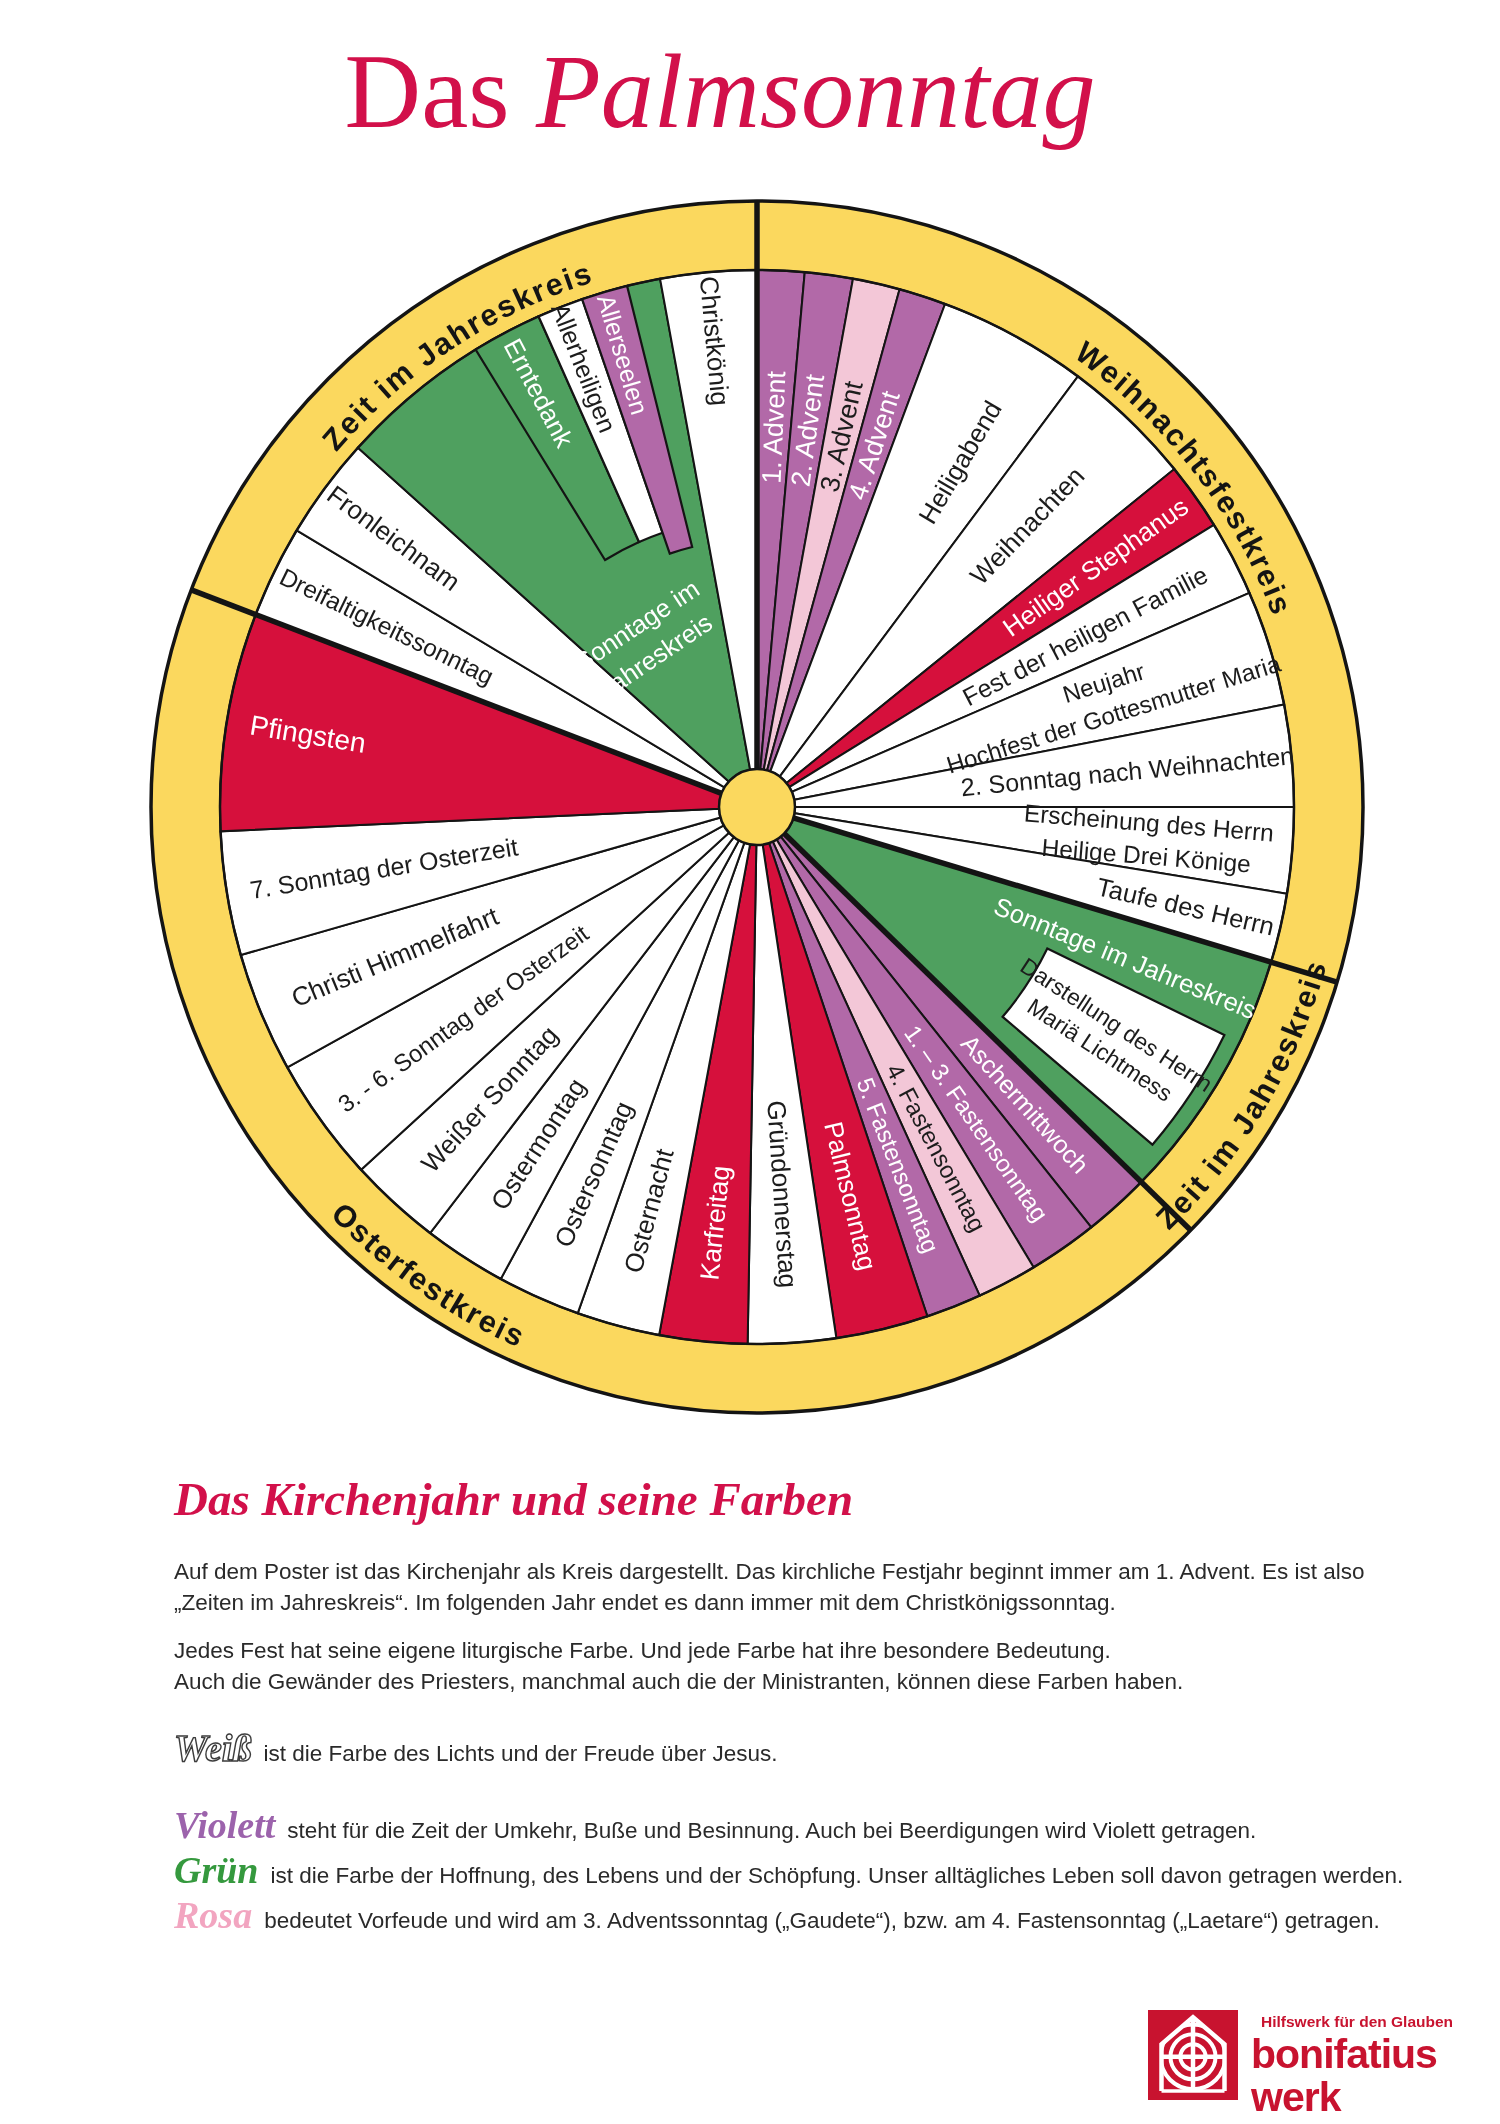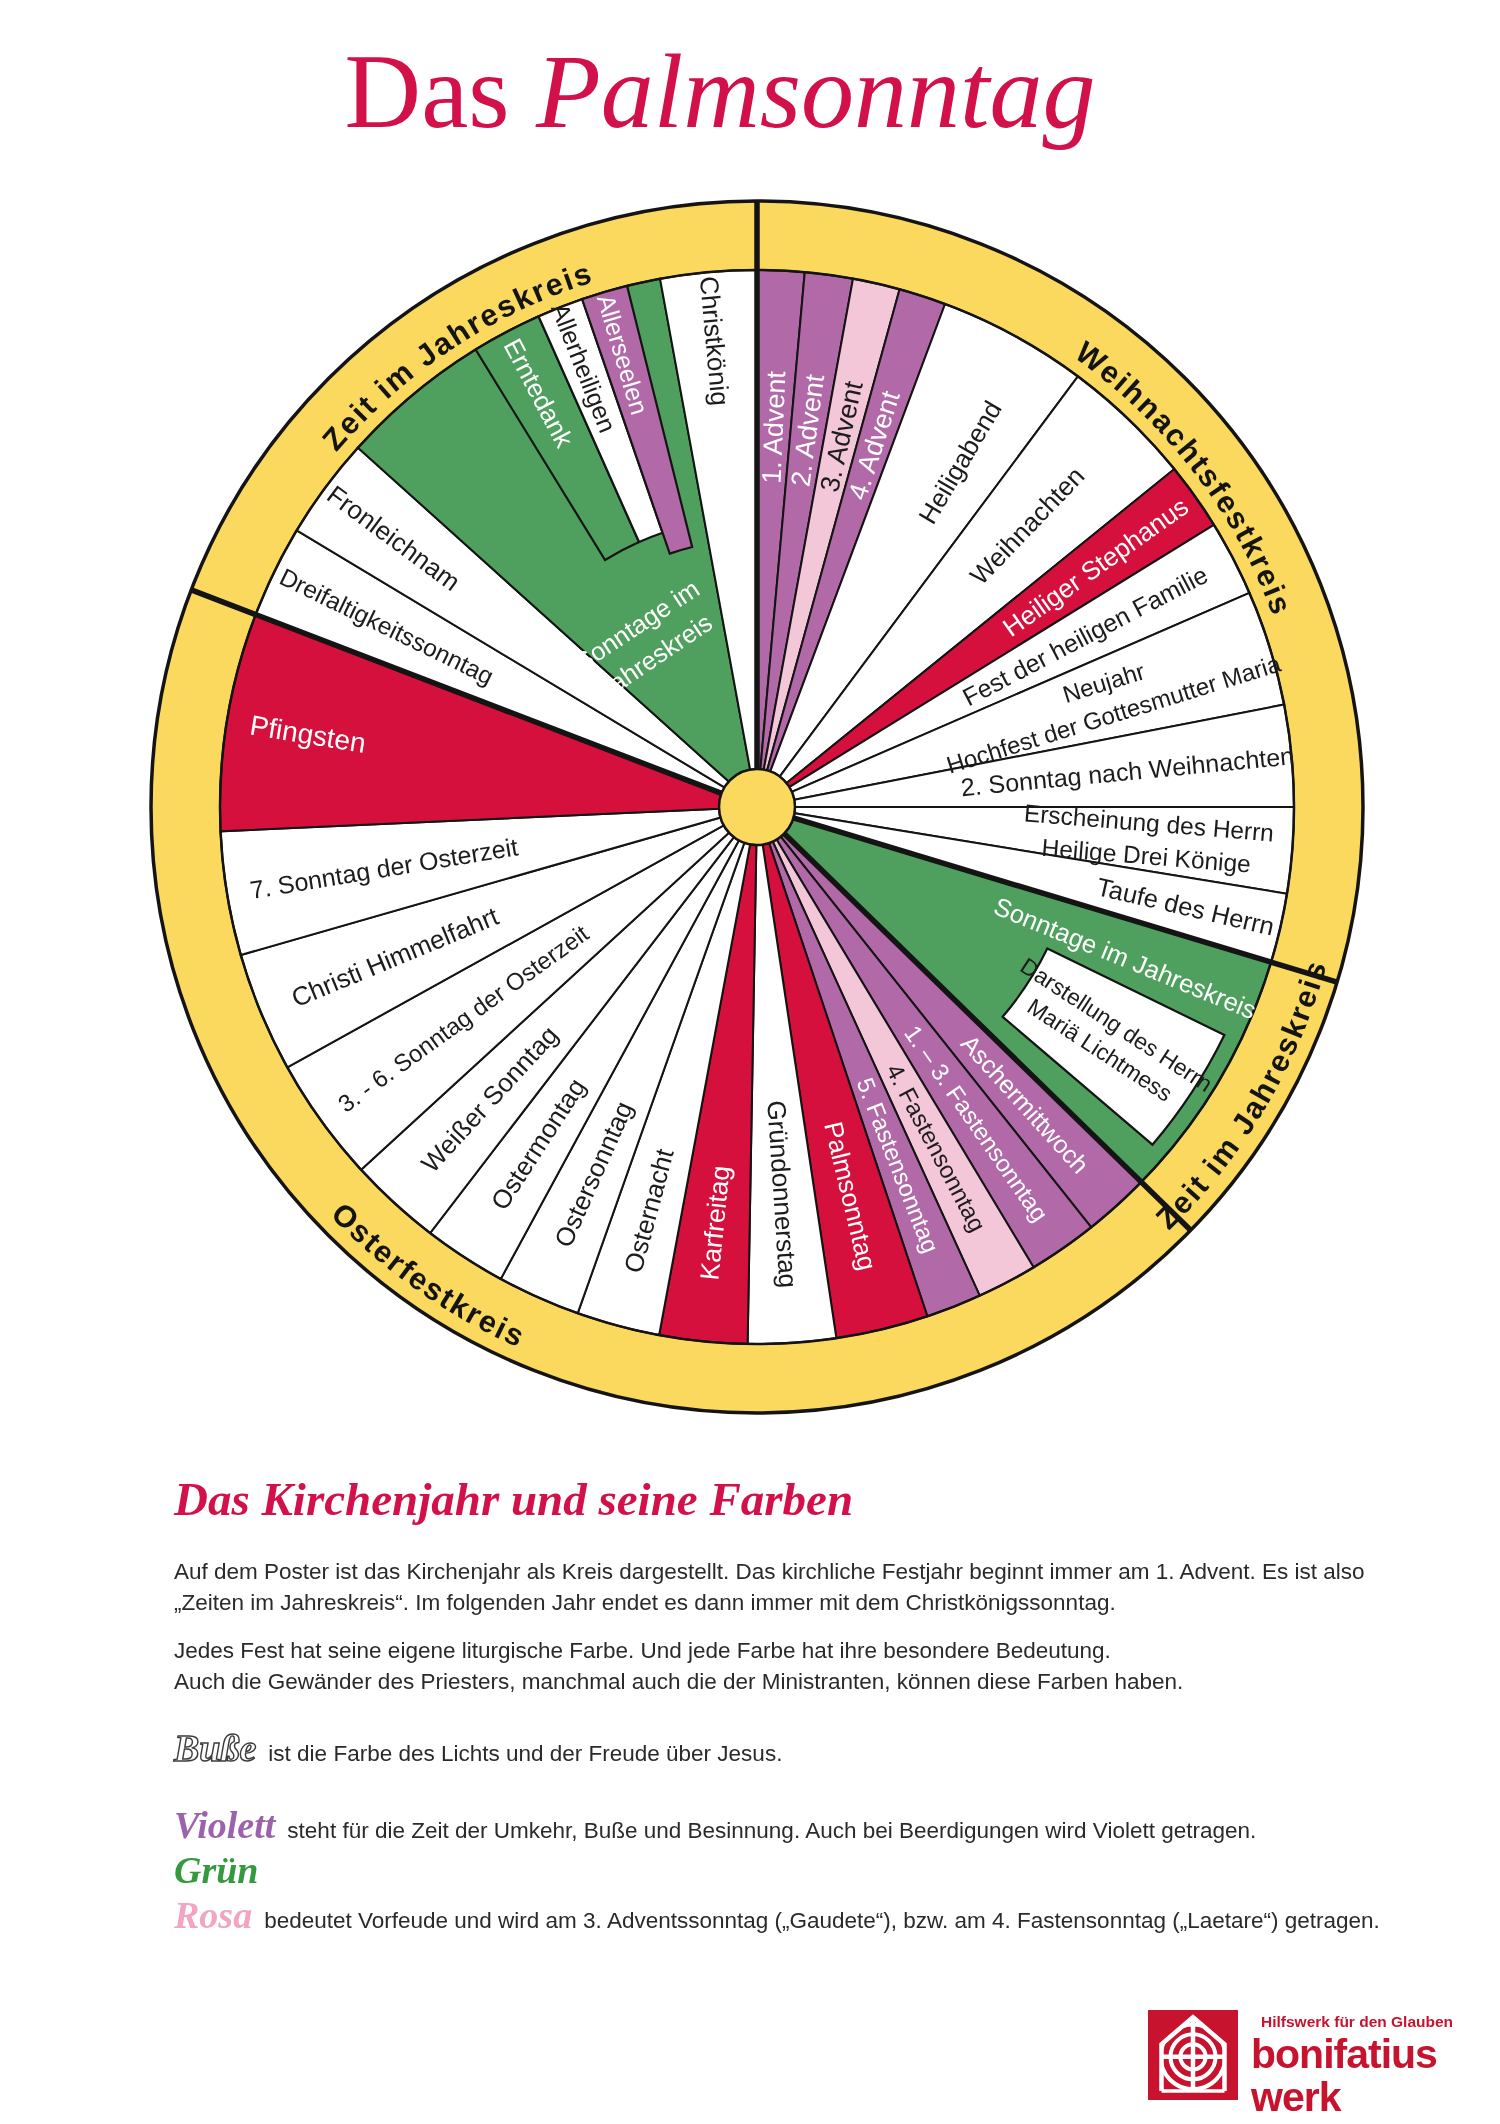--- a/index.html
+++ b/index.html
@@ -129,29 +129,30 @@
   <div class="para">
     <div>Auf dem Poster ist das Kirchenjahr als Kreis dargestellt. Das kirchliche Festjahr beginnt immer am 1. Advent. Es ist also</div>
     <div>„Zeiten im Jahreskreis“. Im folgenden Jahr endet es dann immer mit dem Christkönigssonntag.</div>
   </div>
   <div class="para second">
     <div>Jedes Fest hat seine eigene liturgische Farbe. Und jede Farbe hat ihre besondere Bedeutung.</div>
     <div>Auch die Gewänder des Priesters, manchmal auch die der Ministranten, können diese Farben haben.</div>
   </div>
   <div class="legend">
     <div class="legend-row">
-      <span class="legend-word outlined" style="color: rgb(255, 255, 255);">Buße</span>
+      <span class="legend-word outlined" style="color: rgb(255, 255, 255);">Weiß</span>
       <span class="legend-text">ist die Farbe des Lichts und der Freude über Jesus.</span>
     </div>
     <div class="legend-row">
       <span class="legend-word" style="color: rgb(156, 99, 172); margin-top: 32px;">Violett</span>
       <span class="legend-text">steht für die Zeit der Umkehr, Buße und Besinnung. Auch bei Beerdigungen wird Violett getragen.</span>
     </div>
     <div class="legend-row">
       <span class="legend-word" style="color: rgb(53, 153, 62);">Grün</span>
+      <span class="legend-text">ist die Farbe der Hoffnung, des Lebens und der Schöpfung. Unser alltägliches Leben soll davon getragen werden.</span>
     </div>
     <div class="legend-row">
       <span class="legend-word" style="color: rgb(242, 165, 192);">Rosa</span>
       <span class="legend-text">bedeutet Vorfeude und wird am 3. Adventssonntag („Gaudete“), bzw. am 4. Fastensonntag („Laetare“) getragen.</span>
     </div>
   </div>
 </div>
 
 <div class="logo">
   <svg class="logo-glyph" viewBox="0 0 100 100">

